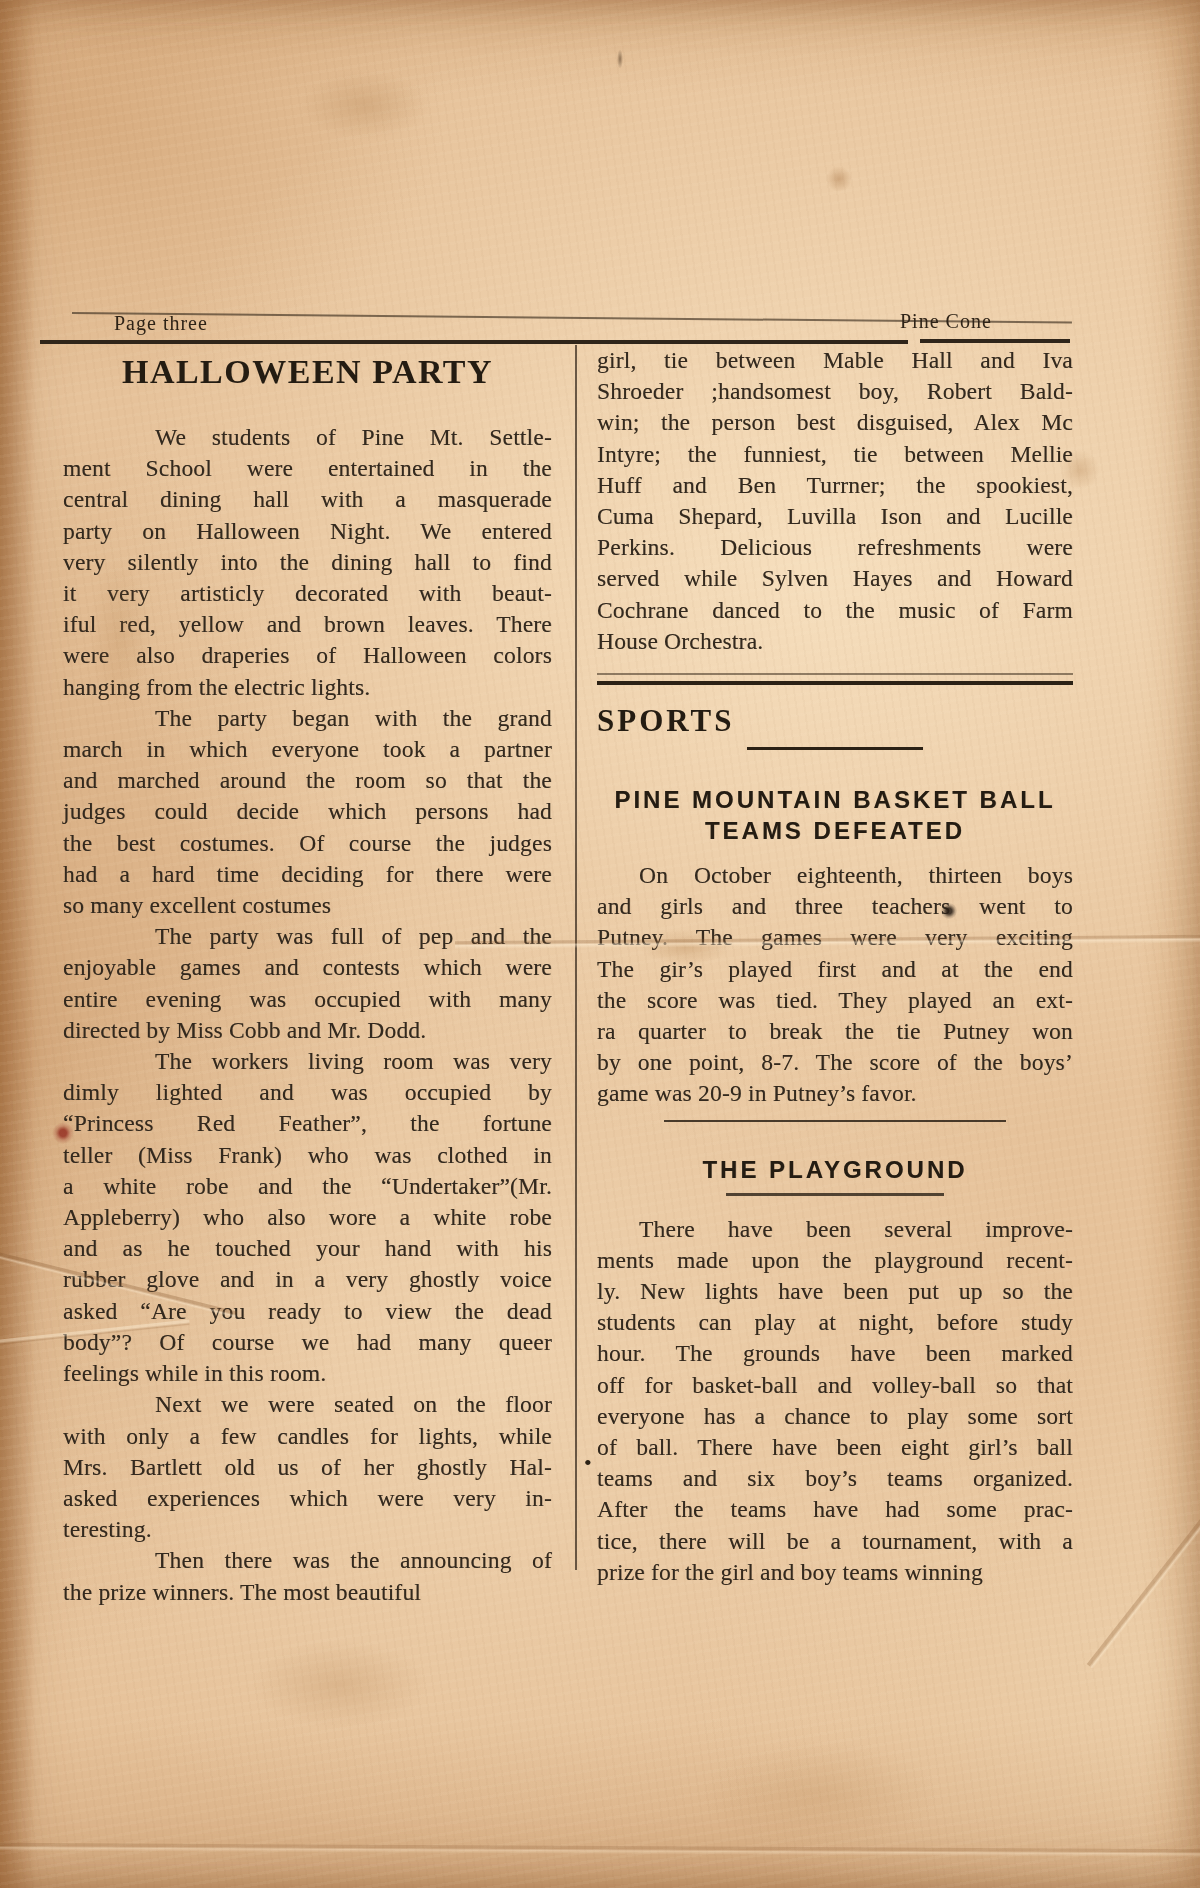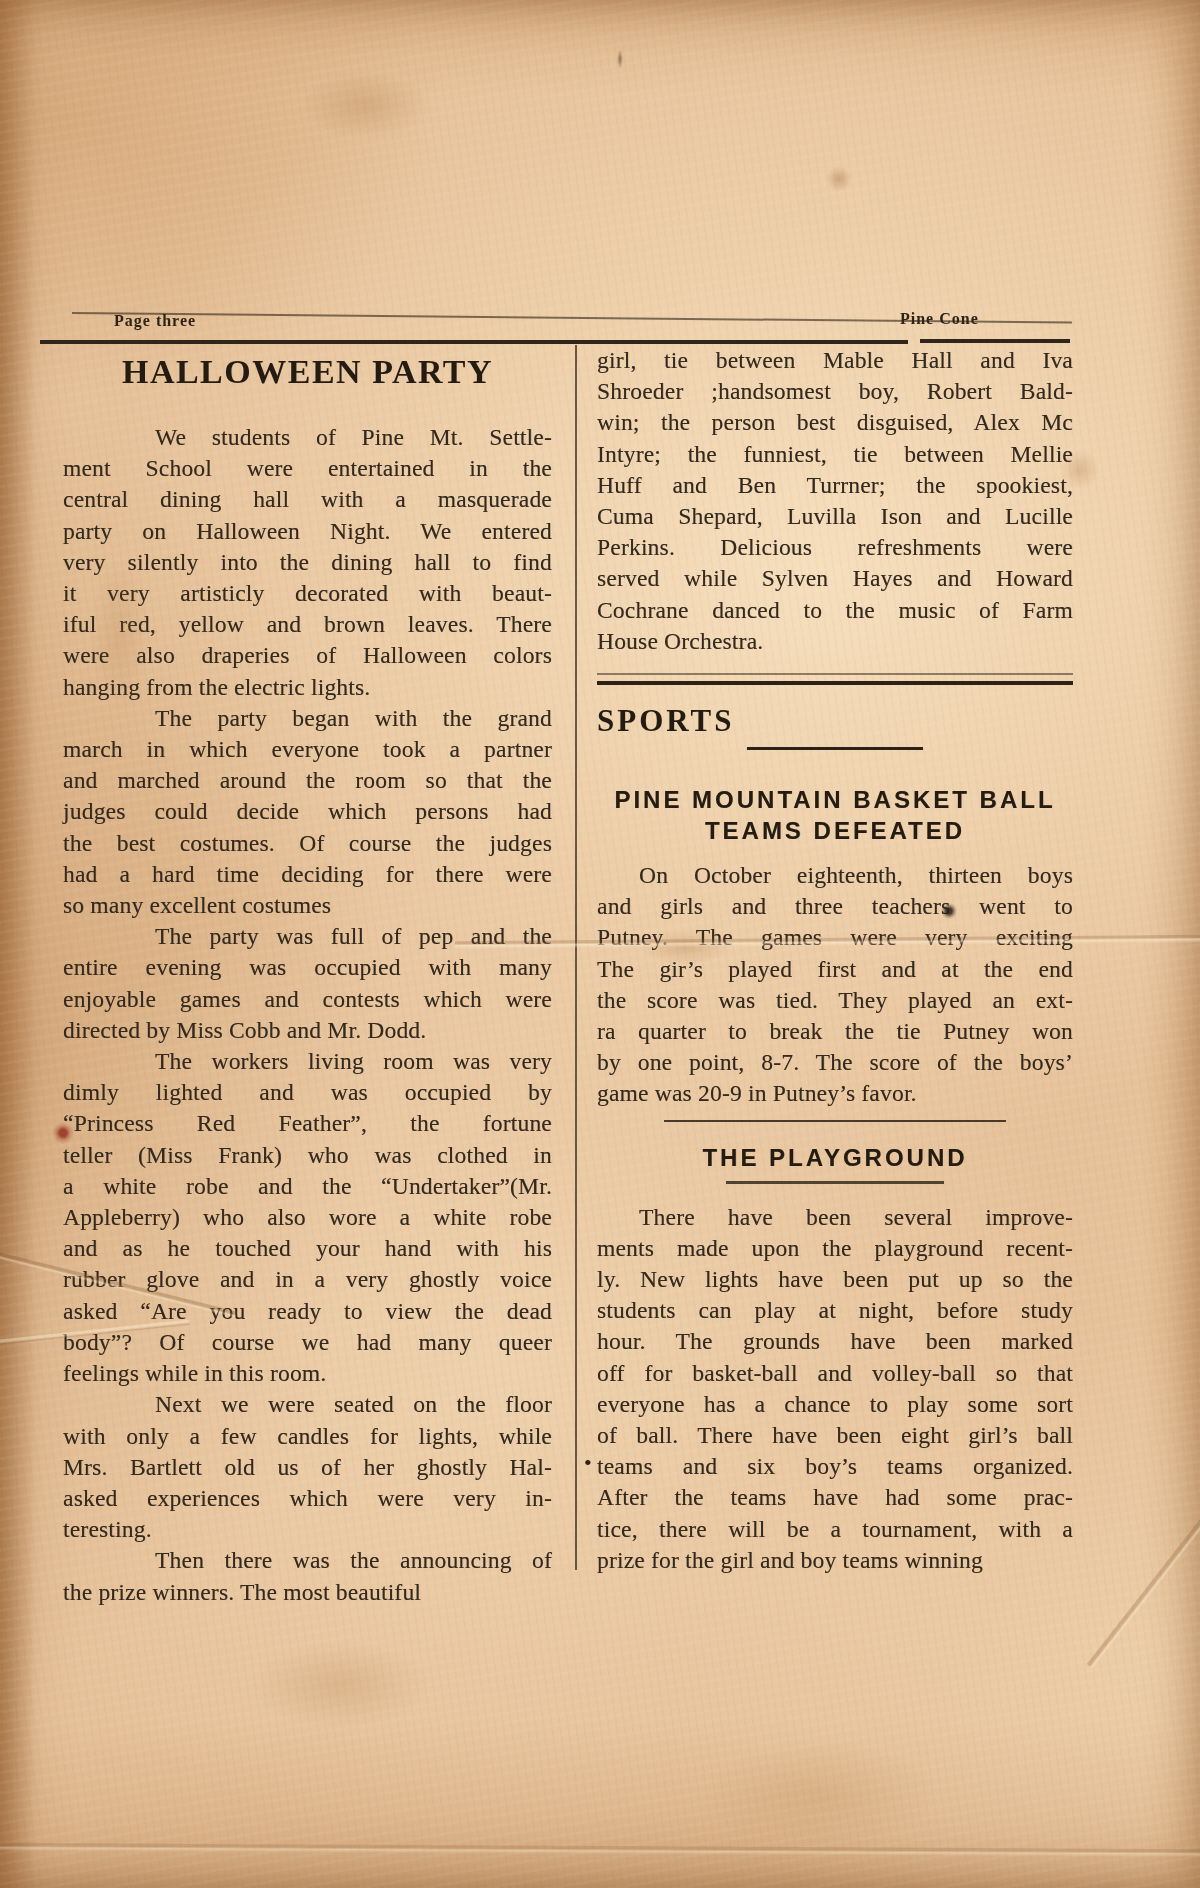--- a/index.html
+++ b/index.html
@@ -26,21 +26,21 @@
   }
   .page::before{ 
     content:"";position:absolute;inset:0;pointer-events:none;
     background:
       repeating-linear-gradient(82deg, rgba(125,82,42,.03) 0 2px, rgba(125,82,42,0) 2px 8px),
       repeating-linear-gradient(-9deg, rgba(255,241,214,.05) 0 3px, rgba(255,241,214,0) 3px 10px);
   }
   
   .rule{position:absolute;background:#2f251a;}
   .rule.thin{height:2px;background:rgba(62,48,32,.65);}
-  .hdr-label{position:absolute;font-size:16px;letter-spacing:1px;color:#2e2317;font-weight:bold;}
+  .hdr-label{position:absolute;font-size:20px;letter-spacing:1px;color:#2e2317;}
   
   .col{position:absolute;}
   .col-left{left:63px;top:352px;width:489px;}
   .col-right{left:597px;top:345px;width:476px;}
   .col-divider{position:absolute;left:575px;top:345px;width:2px;height:1225px;background:rgba(48,36,24,.7);}
   .headline{
     margin:0 0 30px;font-weight:700;font-size:34px;line-height:40px;text-align:center;
     letter-spacing:1.5px;color:#241c12;
   }
   .tline{
@@ -59,21 +59,21 @@
     margin:16px 0 0;font-weight:700;font-size:31px;line-height:40px;text-align:left;
     letter-spacing:3px;color:#241c12;font-family:Liberation Serif, serif;
   }
   .sports-underline{width:176px;height:3px;margin:6px auto 0;background:#2b2115;}
   .subhead{margin-top:34px;}
   .subhead .tline{
     font-family:"Liberation Sans", sans-serif;font-weight:700;
     font-size:24px;line-height:31px;letter-spacing:3px;
     text-align-last:center;color:#241c12;
   }
-  .subhead.playground{margin-top:20px;}
+  .subhead.playground{margin-top:32px;}
   .para.sports{margin-top:14px;}
   .para.playground{margin-top:18px;}
   .story-rule{height:2.5px;margin:10px auto 0;width:72%;background:rgba(43,33,21,.85);}
   .playground-underline{width:46%;height:2.5px;margin:8px auto 0;background:rgba(43,33,21,.8);}
   
   .margin-dot{position:absolute;left:584px;top:1450px;font-size:22px;color:#2b2115;}
   .stain{position:absolute;pointer-events:none;}
   .s1{left:52px;top:1122px;width:22px;height:22px;border-radius:50%;
       background:radial-gradient(circle, rgba(140,30,20,.75) 0 22%, rgba(140,30,20,.25) 45%, transparent 70%);}
   .s2{left:941px;top:903px;width:16px;height:16px;border-radius:50%;
@@ -136,22 +136,22 @@
         <div class="tline">The party began  with the  grand</div>
         <div class="tline">march in which everyone took a partner</div>
         <div class="tline">and  marched around the room so that the</div>
         <div class="tline">judges  could decide which  persons  had</div>
         <div class="tline">the  best costumes.  Of course the judges</div>
         <div class="tline">had  a hard time deciding for there were</div>
         <div class="tline">so  many excellent costumes</div>
       </div>
     <div class="para indent-lg">
         <div class="tline">The party was full of pep and the</div>
+        <div class="tline">enjoyable games and contests which were</div>
         <div class="tline">entire  evening was occupied with  many</div>
-        <div class="tline">enjoyable games and contests which were</div>
         <div class="tline">directed by Miss Cobb and Mr. Dodd.</div>
       </div>
     <div class="para indent-lg">
         <div class="tline">The workers living room was very</div>
         <div class="tline">dimly   lighted  and  was   occupied  by</div>
         <div class="tline">“Princess  Red  Feather”,  the  fortune</div>
         <div class="tline">teller  (Miss Frank) who was clothed in</div>
         <div class="tline">a white  robe and the “Undertaker”(Mr.</div>
         <div class="tline">Appleberry)  who also wore a white robe</div>
         <div class="tline">and  as he  touched  your hand  with  his</div>

